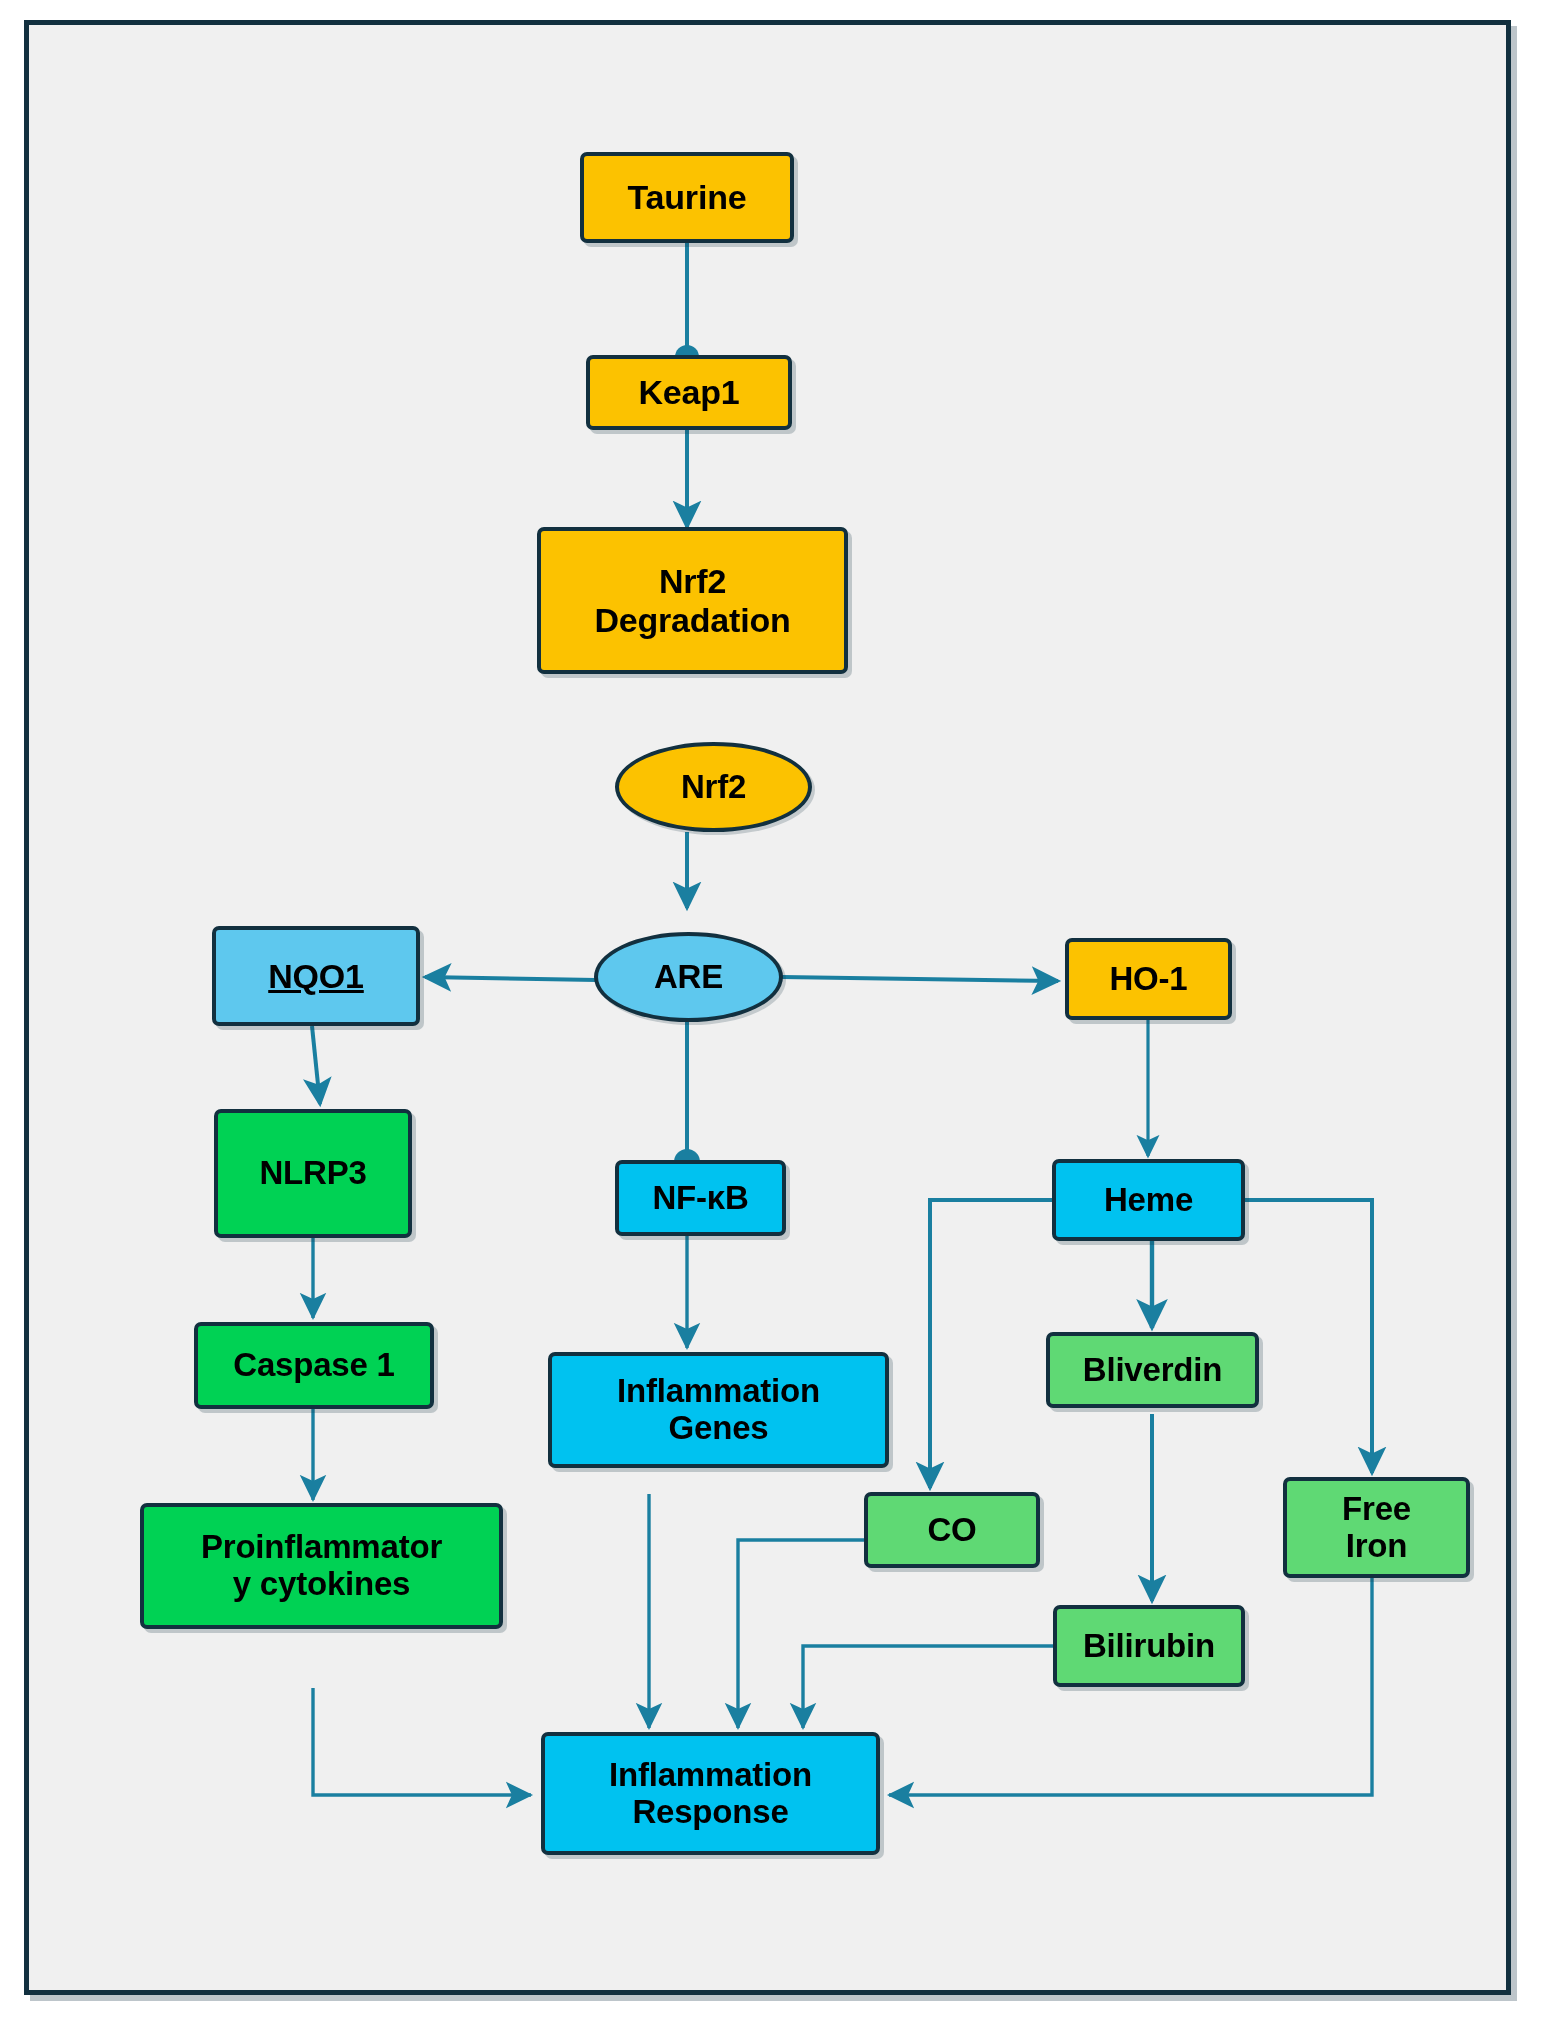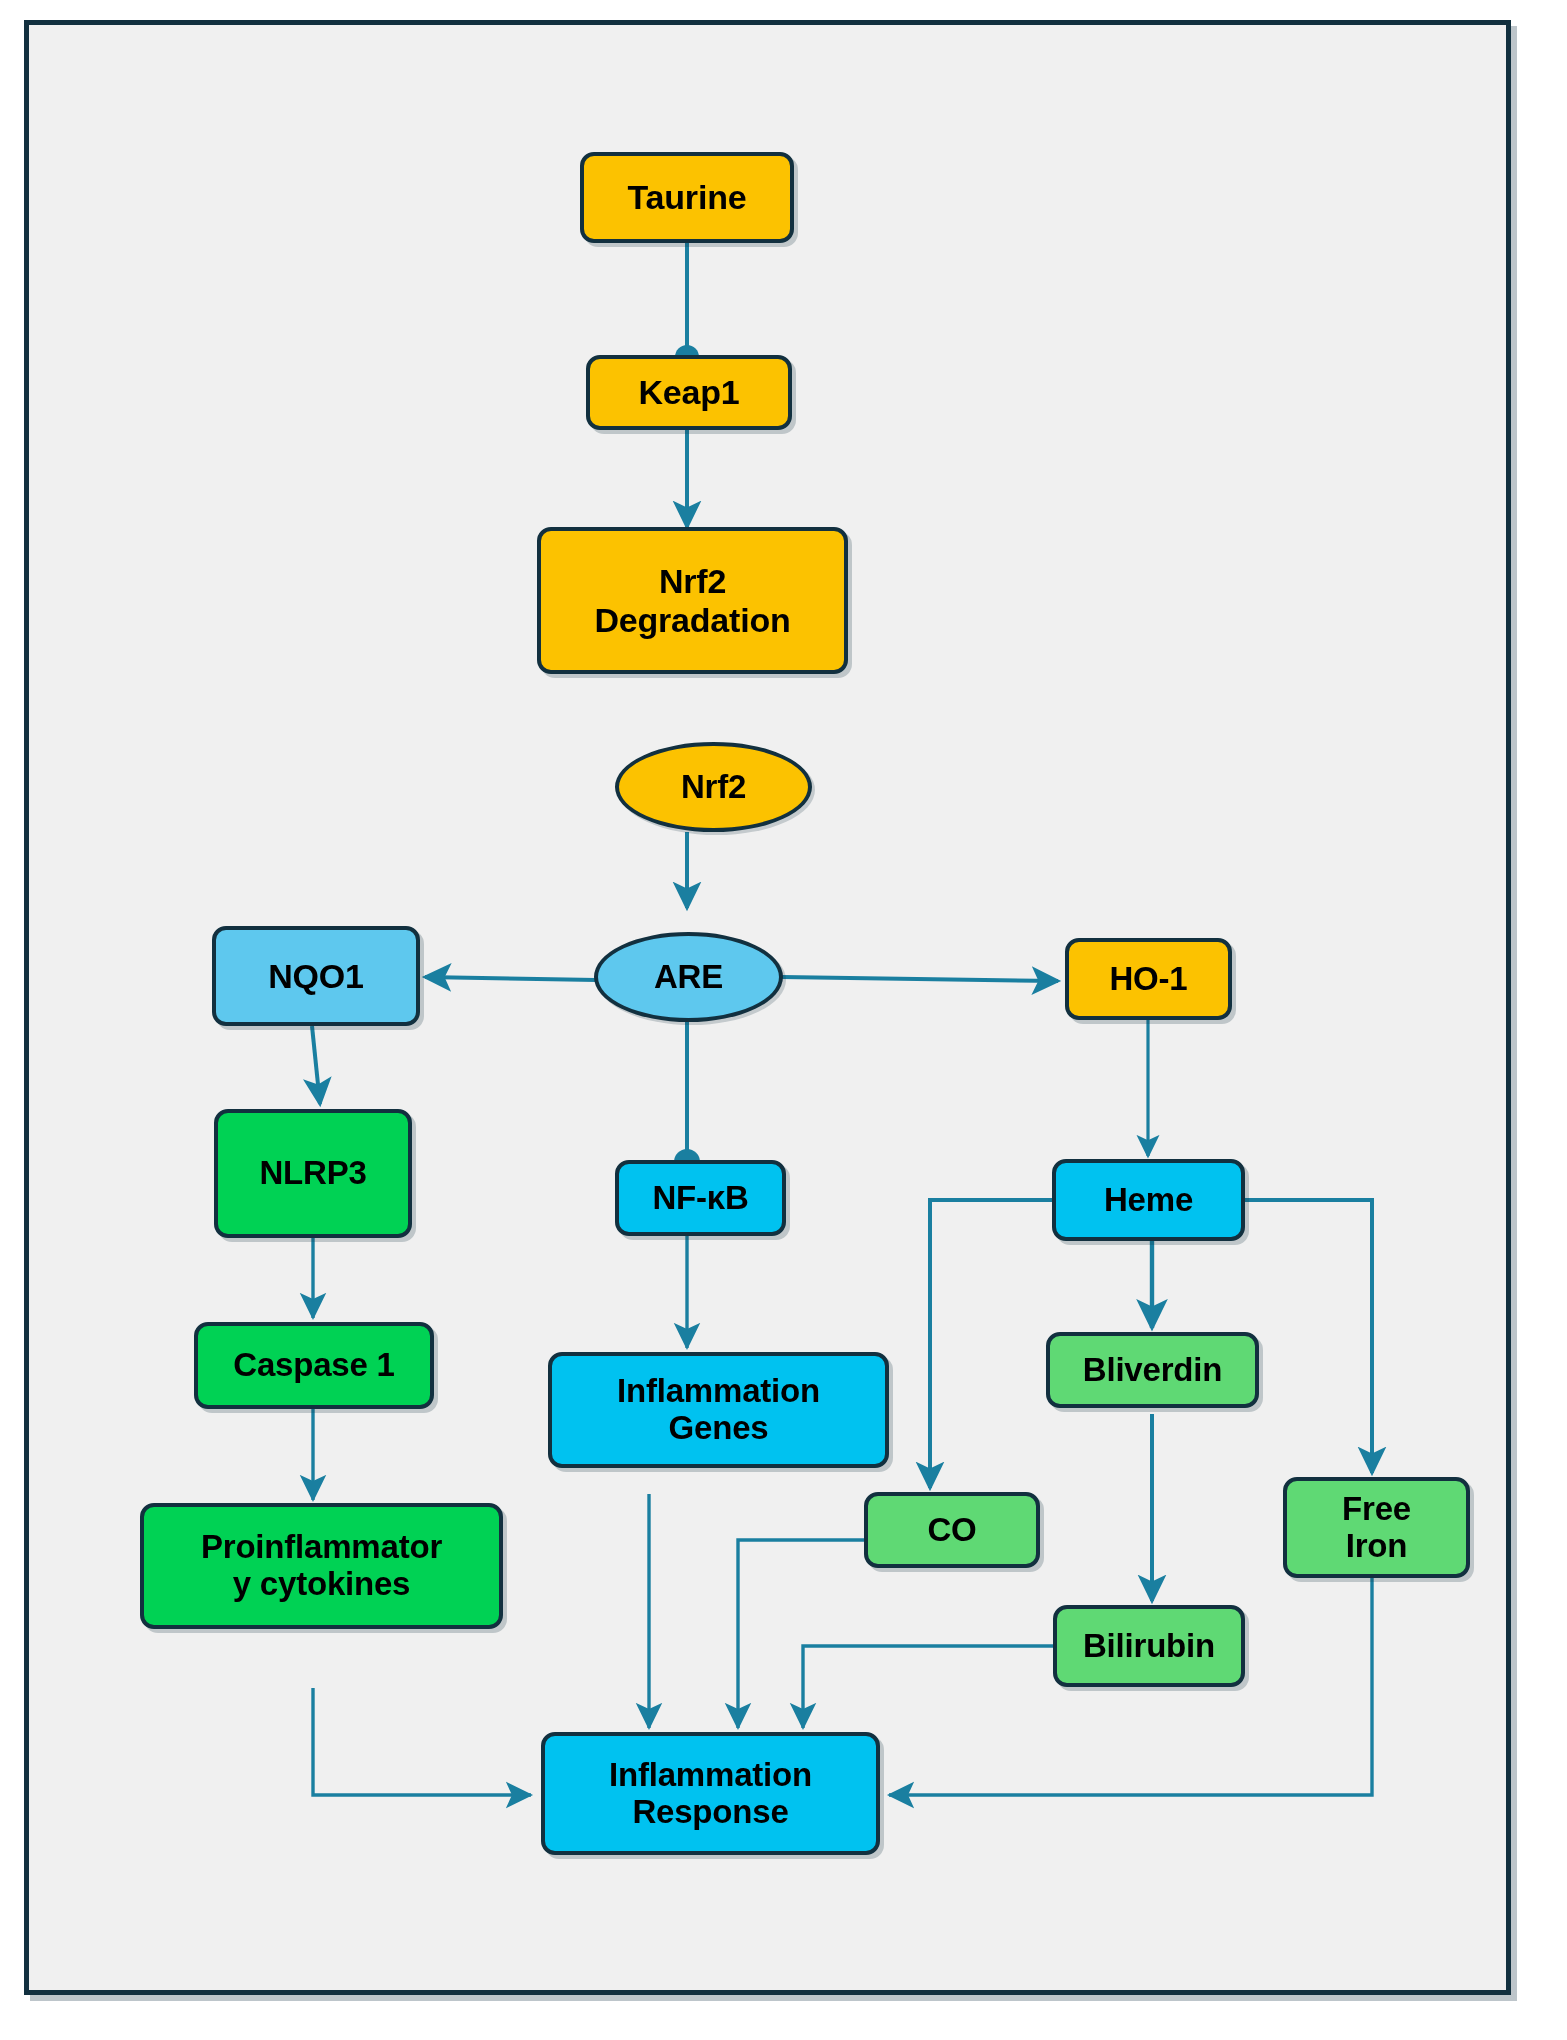--- a/index.html
+++ b/index.html
@@ -40,21 +40,21 @@
     position: absolute;
     box-sizing: border-box;
     display: flex;
     align-items: center;
     justify-content: center;
     text-align: center;
     color: #000000;
     font-weight: bold;
     line-height: 1.12;
     border: 4px solid #12303f;
-    border-radius: 14px;
+    border-radius: 7px;
     box-shadow: 4px 4px 0 0 rgba(18,48,63,0.22);
     letter-spacing: -0.2px;
   }
   .node.ellipse {
     border-radius: 50%;
     box-shadow: 3px 3px 0 0 rgba(18,48,63,0.20);
   }
   .n-yellow { background: #fcc200; }
   .n-cyan   { background: #00c2f0; }
   .n-lblue  { background: #5ec8ee; }
@@ -137,21 +137,21 @@
   </div>
 
   <div class="node ellipse n-yellow" style="left:615px; top:742px; width:197px; height:90px; font-size:33px;">
     <span>Nrf2</span>
   </div>
 
   <div class="node ellipse n-lblue" style="left:594px; top:932px; width:189px; height:90px; font-size:33px;">
     <span>ARE</span>
   </div>
 
-  <div class="node n-lblue" style="left:212px; top:926px; width:208px; height:100px; font-size:34px;">
+  <div class="node n-lblue" style="left:212px; top:926px; width:208px; height:100px; font-size:34px;text-decoration:underline;">
     <span>NQO1</span>
   </div>
 
   <div class="node n-yellow" style="left:1065px; top:938px; width:167px; height:82px; font-size:33px;">
     <span>HO-1</span>
   </div>
 
   <div class="node n-green" style="left:214px; top:1109px; width:198px; height:129px; font-size:33px;">
     <span>NLRP3</span>
   </div>

